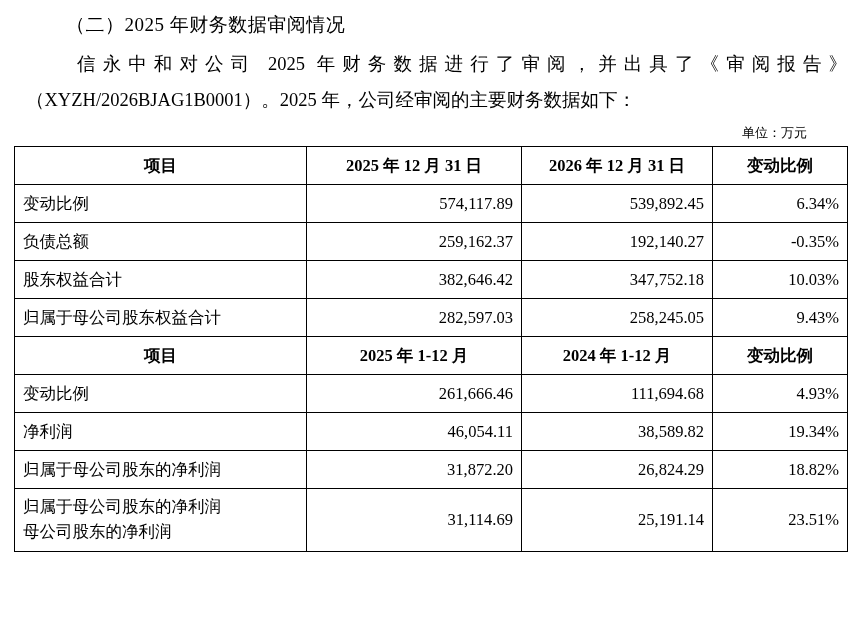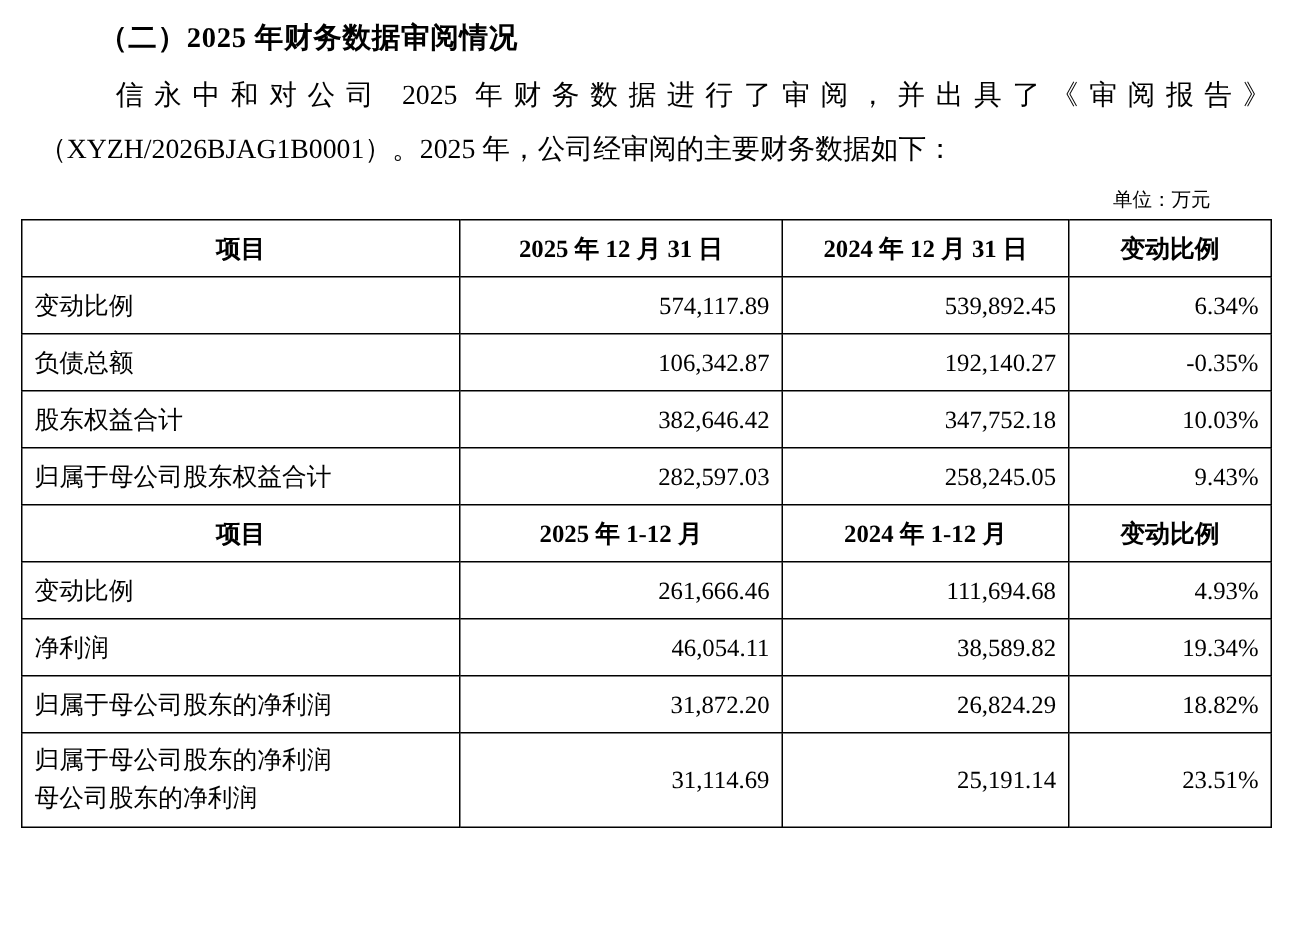--- a/index.html
+++ b/index.html
@@ -16,21 +16,21 @@
   }
   .page {
     position: relative;
     width: 861px;
     height: 618px;
     box-sizing: border-box;
     padding: 0 14px;
   }
   .heading {
     font-size: 19px;
-    font-weight: bold;
+    font-weight: normal;
     margin: 12px 0 0 52px;
     letter-spacing: 0.5px;
   }
   .para {
     font-size: 18.5px;
     line-height: 1.95;
     margin: 8px 0 0 12px;
     text-align: justify;
     text-justify: inter-ideograph;
   }
@@ -96,32 +96,32 @@
     <colgroup>
       <col class="col-item">
         <col class="col-a">
         <col class="col-b">
         <col class="col-c">
     </colgroup>
     <tbody>
       <tr>
         <td class="hdr">项目</td>
         <td class="hdr">2025 年 12 月 31 日</td>
-        <td class="hdr">2024 年 12 月 31 日</td>
+        <td class="hdr">2026 年 12 月 31 日</td>
         <td class="hdr">变动比例</td>
       </tr>
       <tr>
         <td class="label">变动比例</td>
         <td class="num">574,117.89</td>
         <td class="num">539,892.45</td>
         <td class="num">6.34%</td>
       </tr>
       <tr>
         <td class="label">负债总额</td>
-        <td class="num">106,342.87</td>
+        <td class="num">259,162.37</td>
         <td class="num">192,140.27</td>
         <td class="num">-0.35%</td>
       </tr>
       <tr>
         <td class="label">股东权益合计</td>
         <td class="num">382,646.42</td>
         <td class="num">347,752.18</td>
         <td class="num">10.03%</td>
       </tr>
       <tr>

